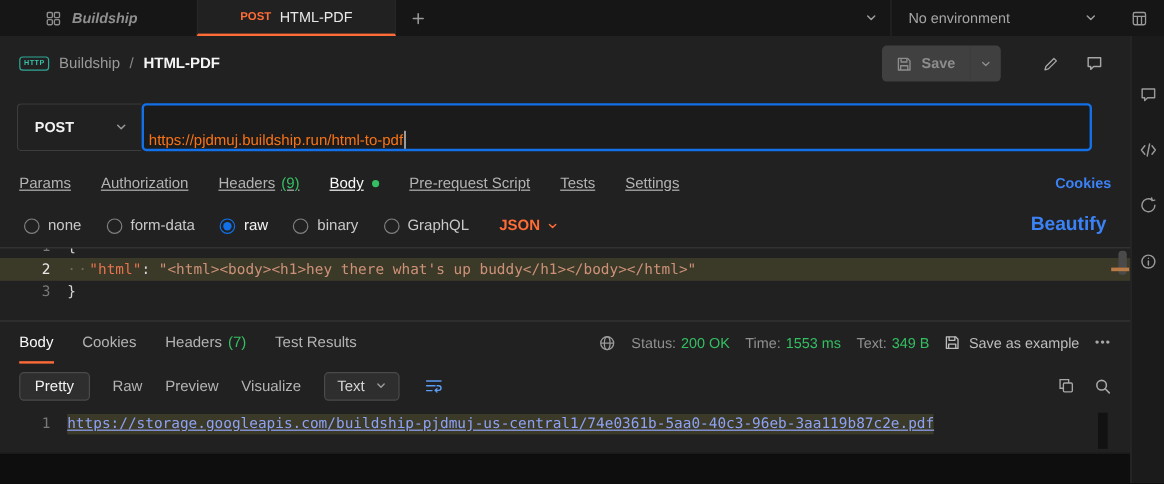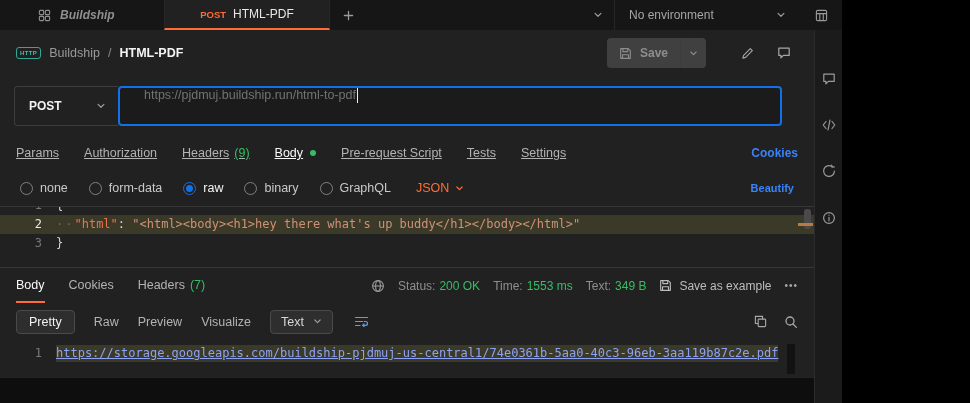--- a/index.html
+++ b/index.html
@@ -1,18 +1,18 @@
 <!DOCTYPE html>
 <html><head>
 <meta charset="utf-8">
 <style>
   * { margin:0; padding:0; box-sizing:border-box; }
   html,body { background:#000; }
   body { font-family:"Liberation Sans", sans-serif; }
-  .app { position:relative; width:842px; height:403px; background:#212121; overflow:hidden; display:flex; flex-direction:column; }
+  .app { position:relative; width:970px; height:403px; background:#212121; overflow:hidden; display:flex; flex-direction:column; }
   svg { display:block; }
 
   
   .topbar { flex:0 0 30px; background:#161616; display:flex; align-items:stretch; }
   .ws-switch { width:164px; display:flex; align-items:center; gap:9px; padding-left:38px; color:#8f8f8f; font-size:12px; font-style:italic; font-weight:700; cursor:pointer; }
   .req-tab { width:166px; background:#212121; border-left:1px solid #262626; border-right:1px solid #262626; border-bottom:2px solid #ff6c37; display:flex; align-items:center; justify-content:center; gap:7px; cursor:pointer; }
   .req-tab .m { color:#ff6c37; font-size:9.5px; font-weight:700; }
   .req-tab .n { color:#e8e8e8; font-size:12px; }
   .newtab { width:36px; display:flex; align-items:center; justify-content:center; color:#9a9a9a; cursor:pointer; }
   .topbar-sp { flex:1; }
@@ -35,44 +35,44 @@
   .save-group { display:flex; align-items:stretch; height:30px; background:#404040; border-radius:4px; color:#8d8d8d; overflow:hidden; margin-right:18px; cursor:pointer; }
   .save-main { display:flex; align-items:center; gap:8px; padding:0 12px; font-size:12px; font-weight:600; }
   .save-div { width:1px; background:#3d3d3d; }
   .save-caret { width:25px; display:flex; align-items:center; justify-content:center; }
   .icon-btn { width:28px; height:28px; border-radius:4px; display:flex; align-items:center; justify-content:center; color:#a6a6a6; cursor:pointer; }
 
   
   .url-row { flex:0 0 60px; display:flex; align-items:center; padding:0 24px 0 14px; }
   .method-box { height:40px; width:104px; background:#212121; border:1px solid #3d3d3d; border-right:none; border-radius:4px 0 0 4px; display:flex; align-items:center; justify-content:space-between; padding:0 12px 0 14px; color:#f2f2f2; font-weight:700; font-size:12px; cursor:pointer; }
   .method-box .chev, .env-select .chev { color:#9a9a9a; }
-  .url-box { flex:1; height:40px; border:2px solid #1270e8; border-radius:4px; background:#1b1b1b; display:flex; align-items:flex-start; padding:0 24px; margin-right:8px; color:#737373; font-size:12.5px; cursor:text; }
+  .url-box { flex:1; height:40px; border:2px solid #1270e8; border-radius:4px; background:#1b1b1b; display:flex; align-items:flex-end; padding:0 4px; margin-right:8px; color:#f97316; font-size:12.5px; cursor:text; }
   .caret-bar { width:1px; height:15px; background:#efefef; margin-left:1px; }
   .send-btn { height:40px; display:flex; border-radius:4px; overflow:hidden; cursor:pointer; }
   .send-main { background:#0b69d4; color:#fff; font-weight:700; font-size:12.5px; display:flex; align-items:center; padding:0 19px; }
   .send-caret { background:#0b69d4; border-left:1px solid rgba(0,0,0,.35); width:27px; display:flex; align-items:center; justify-content:center; color:#fff; }
 
   
   .rtabs { flex:0 0 34px; display:flex; align-items:center; padding:0 16px; gap:25px; color:#b3b3b3; font-size:12.5px; }
   .rtab { display:flex; align-items:center; gap:5px; cursor:pointer; white-space:nowrap;text-decoration:underline; }
   .rtab.active { color:#fafafa; }
   .count { color:#34bf62; }
   .mod-dot { width:6px; height:6px; border-radius:50%; background:#34bf62; margin-left:2px; }
   .cookies-link { margin-left:auto; color:#3b82f6; font-size:12px; font-weight:600; cursor:pointer; }
 
   
   .bopts { flex:0 0 36px; display:flex; align-items:center; padding:0 20px; gap:21px; font-size:12.5px; color:#c9c9c9; }
   .radio-item { display:flex; align-items:center; gap:7px; cursor:pointer; }
   .radio { width:13px; height:13px; border-radius:50%; border:1.3px solid #808080; position:relative; flex:0 0 13px; }
   .radio-item.sel .radio { border-color:#1270e8; }
   .radio-item.sel .radio::after { content:""; position:absolute; inset:2px; border-radius:50%; background:#1270e8; }
   .radio-item.sel .radio-label { color:#f5f5f5; }
-  .lang-select { display:flex; align-items:center; gap:6px; color:#ff6c37; font-weight:400; cursor:pointer; margin-left:4px; }
+  .lang-select { display:flex; align-items:center; gap:6px; color:#ff6c37; font-weight:700; cursor:pointer; margin-left:4px; }
   .lang-select .chev { color:#ff6c37; }
-  .beautify-link { margin-left:auto; color:#3b82f6; font-size:11px; font-weight:600; cursor:pointer; }
+  .beautify-link { margin-left:auto; color:#3b82f6; font-size:16px; font-weight:600; cursor:pointer; }
 
   
   .editor { flex:0 0 62px; border-top:1px solid #373737; border-bottom:1px solid #373737; overflow:hidden; position:relative; background:#212121; font-family:"DejaVu Sans Mono", monospace; font-size:12px; }
   .editor-inner { margin-top:-11px; }
   .eline { display:flex; height:19px; line-height:19px; white-space:pre; }
   .enum { flex:0 0 56px; text-align:right; padding-right:14px; color:#787878; }
   .eline.hl { background:#3b3a29; }
   .eline.hl .enum { color:#e8e8e8; }
   .tok-key { color:#e8734e; }
   .tok-punc { color:#d6d6d6; }
@@ -286,20 +286,23 @@
         <div class="resp-tab active">
             <span>Body</span>
           </div>
         <div class="resp-tab">
             <span>Cookies</span>
           </div>
         <div class="resp-tab">
           <span>Headers</span>
           <span class="count">(7)</span>
         </div>
+        <div class="resp-tab">
+            <span>Test Results</span>
+          </div>
         <div class="resp-meta">
           <span class="globe-btn">
             <svg width="14" height="14" viewBox="0 0 14 14" fill="none" stroke="currentColor" stroke-width="1.1">
                 <circle cx="7" cy="7" r="5.4"></circle>
                 <path d="M1.6 7h10.8"></path>
                 <ellipse cx="7" cy="7" rx="2.4" ry="5.4"></ellipse>
               </svg>
           </span>
           <span class="meta-pair">
             <span class="meta-label">Status:</span>

